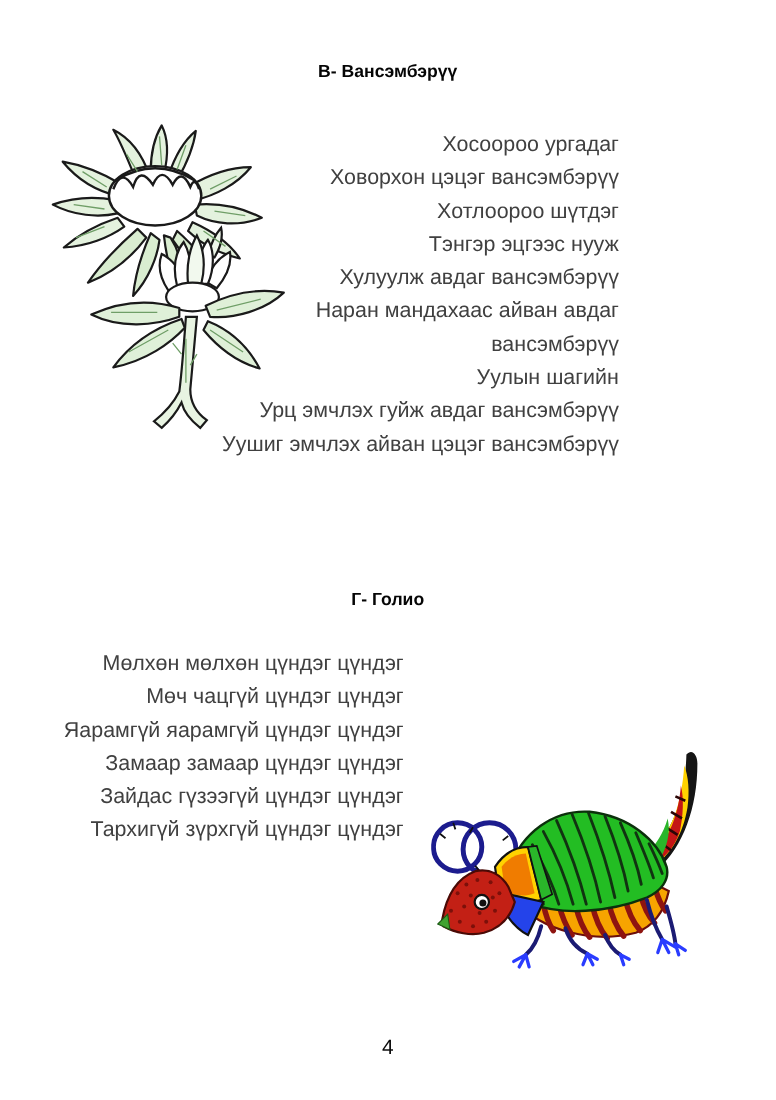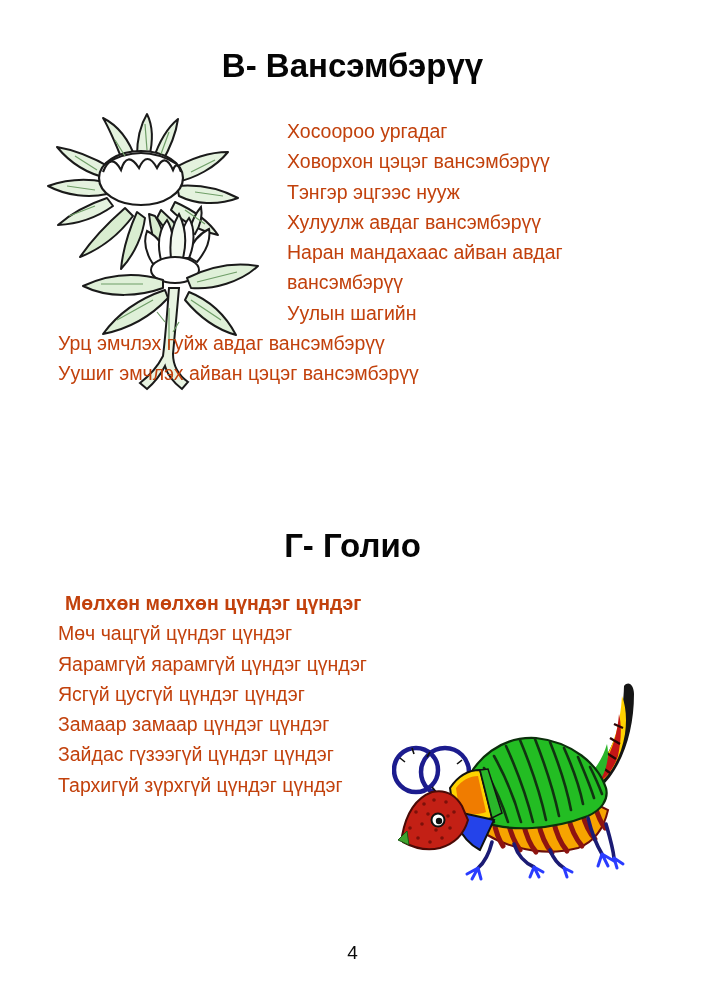--- a/index.html
+++ b/index.html
@@ -7,34 +7,34 @@
     position:relative;
     width:705px; height:1000px;
     background:#ffffff;
     font-family:"Liberation Sans", sans-serif;
     color:#000;
     overflow:hidden;
   }
   .title {
     position:absolute; left:0; width:705px;
     margin:0; text-align:center;
-    font-size:33px; font-weight:bold; line-height:28px;
+    font-size:16px; font-weight:bold; line-height:28px;
     color:#050505;
   }
   .title1 { top:52px; }
   .title2 { top:532px; }
   .poem {
     position:absolute; left:58px;
     font-size:19.5px; line-height:30.3px;
-    white-space:nowrap; color:#c2410c;
+    white-space:nowrap; color:#404040;text-align:right;
   }
   .poem1 { top:116px; }
   .poem2 { top:588px; }
   .line.ind { padding-left:229px; }
-  .line.sp  { padding-left:7px;font-weight:bold; }
+  .line.sp  { padding-left:7px; }
   .page-number {
     position:absolute; top:942px; left:0; width:705px;
     text-align:center; font-size:19px; color:#0a0a0a;
   }
   .illus { position:absolute; }
   .illus-flower { left:45px; top:112px; width:235px; height:285px; }
   .illus-cricket { left:392px; top:672px; width:315px; height:215px; }
 </style>
 </head>
 <body>
@@ -91,36 +91,36 @@
       <path d="M170,48 L146,60 M178,84 L150,80 M160,112 L140,98"></path>
       <path d="M70,28 L80,44 M100,12 L102,38 M124,20 L116,42"></path>
       <path d="M56,172 L98,172 M72,208 L108,188 M192,160 L152,170 M176,208 L146,188"></path>
       <path d="M124,196 L124,236 M120,210 L112,200 M128,220 L134,210"></path>
     </g>
   </svg>
 
   <div class="poem poem1">
     <div class="line ind">Хосоороо ургадаг</div>
     <div class="line ind">Ховорхон цэцэг вансэмбэрүү</div>
+    <div class="line ind">Хотлоороо шүтдэг</div>
     <div class="line ind">Тэнгэр эцгээс нууж</div>
     <div class="line ind">Хулуулж авдаг вансэмбэрүү</div>
     <div class="line ind">Наран мандахаас айван авдаг</div>
     <div class="line ind">вансэмбэрүү</div>
     <div class="line ind">Уулын шагийн</div>
     <div class="line">Урц эмчлэх гуйж авдаг вансэмбэрүү</div>
     <div class="line">Уушиг эмчлэх айван цэцэг вансэмбэрүү</div>
   </div>
 
   <h1 class="title title2">Г- Голио</h1>
 
   <div class="poem poem2">
     <div class="line sp">Мөлхөн мөлхөн цүндэг цүндэг</div>
     <div class="line">Мөч чацгүй цүндэг цүндэг</div>
     <div class="line">Яарамгүй яарамгүй цүндэг цүндэг</div>
-    <div class="line">Ясгүй цусгүй цүндэг цүндэг</div>
     <div class="line">Замаар замаар цүндэг цүндэг</div>
     <div class="line">Зайдас гүзээгүй цүндэг цүндэг</div>
     <div class="line">Тархигүй зүрхгүй цүндэг цүндэг</div>
   </div>
 
   <svg class="illus illus-cricket" viewBox="0 0 315 215" xmlns="http://www.w3.org/2000/svg">
 
     <g fill="none" stroke="#1c1c8e" stroke-width="4.5">
       <circle cx="24" cy="98" r="22"></circle>
       <circle cx="53" cy="100" r="24"></circle>

